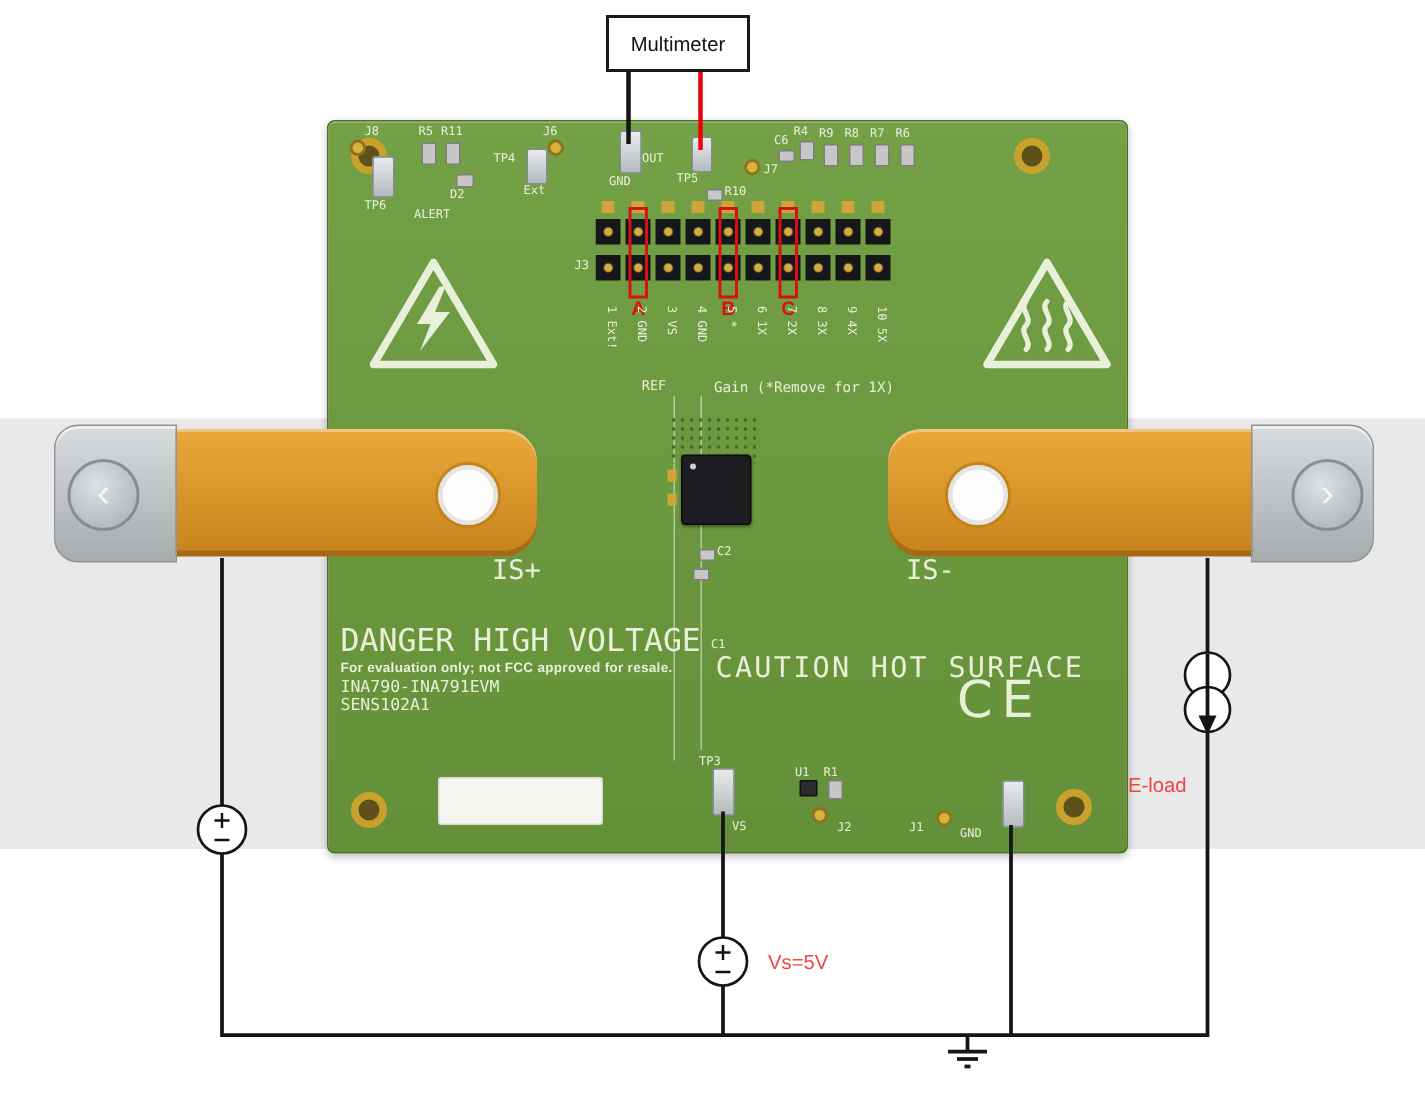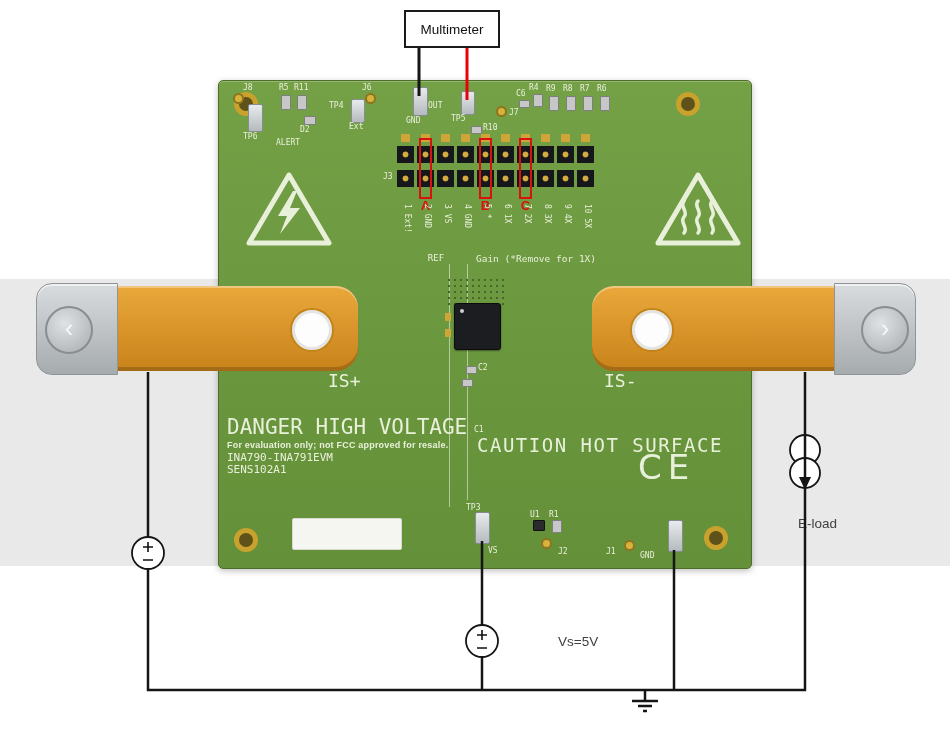--- a/index.html
+++ b/index.html
@@ -59,21 +59,21 @@
   .evalnote{left:227px;top:441px;color:var(--silk,#e9f0da);font-size:9px;font-weight:bold;letter-spacing:.2px;line-height:1;}
   .part{left:227px;top:452px;font-size:11px;}
   .bid{left:227px;top:464px;font-size:11px;}
   .caution{left:477px;top:436px;font-size:19px;letter-spacing:1.5px;}
   .ce{left:638px;top:450px;font-size:34px;letter-spacing:6px;color:var(--silk,#e9f0da);
       font-family:"DejaVu Sans",sans-serif;line-height:1;}
   .is{font-size:18px;}
   
   .mmbox{left:404px;top:10px;width:92px;height:34px;background:#fff;border:2px solid #1a1a1a;
          display:flex;align-items:center;justify-content:center;font-size:13.5px;color:#111;z-index:30;}
-  .note{font-size:13.5px;color:#404040;line-height:1.25;margin-left:46px;}
+  .note{font-size:13.5px;color:#ef4444;line-height:1.25;}
   svg.overlay{position:absolute;left:0;top:0;z-index:20;pointer-events:none;}
   .wire{stroke:var(--wire_black,#151515);stroke-width:2.5;fill:none;}
   .wire-thick{stroke:var(--wire_black,#151515);stroke-width:3;fill:none;}
   .wire-red{stroke:var(--wire_red,#e8000b);stroke-width:3;fill:none;}
   .src{fill:#fff;stroke:var(--wire_black,#151515);stroke-width:1.8;}
   .mark{stroke:#111;stroke-width:1.6;fill:none;}
   .white-rect{left:292px;top:518px;width:108px;height:30px;background:#f5f5f2;border:1px solid #d9d9d2;border-radius:2px;}
 </style>
 </head>
 <body>

